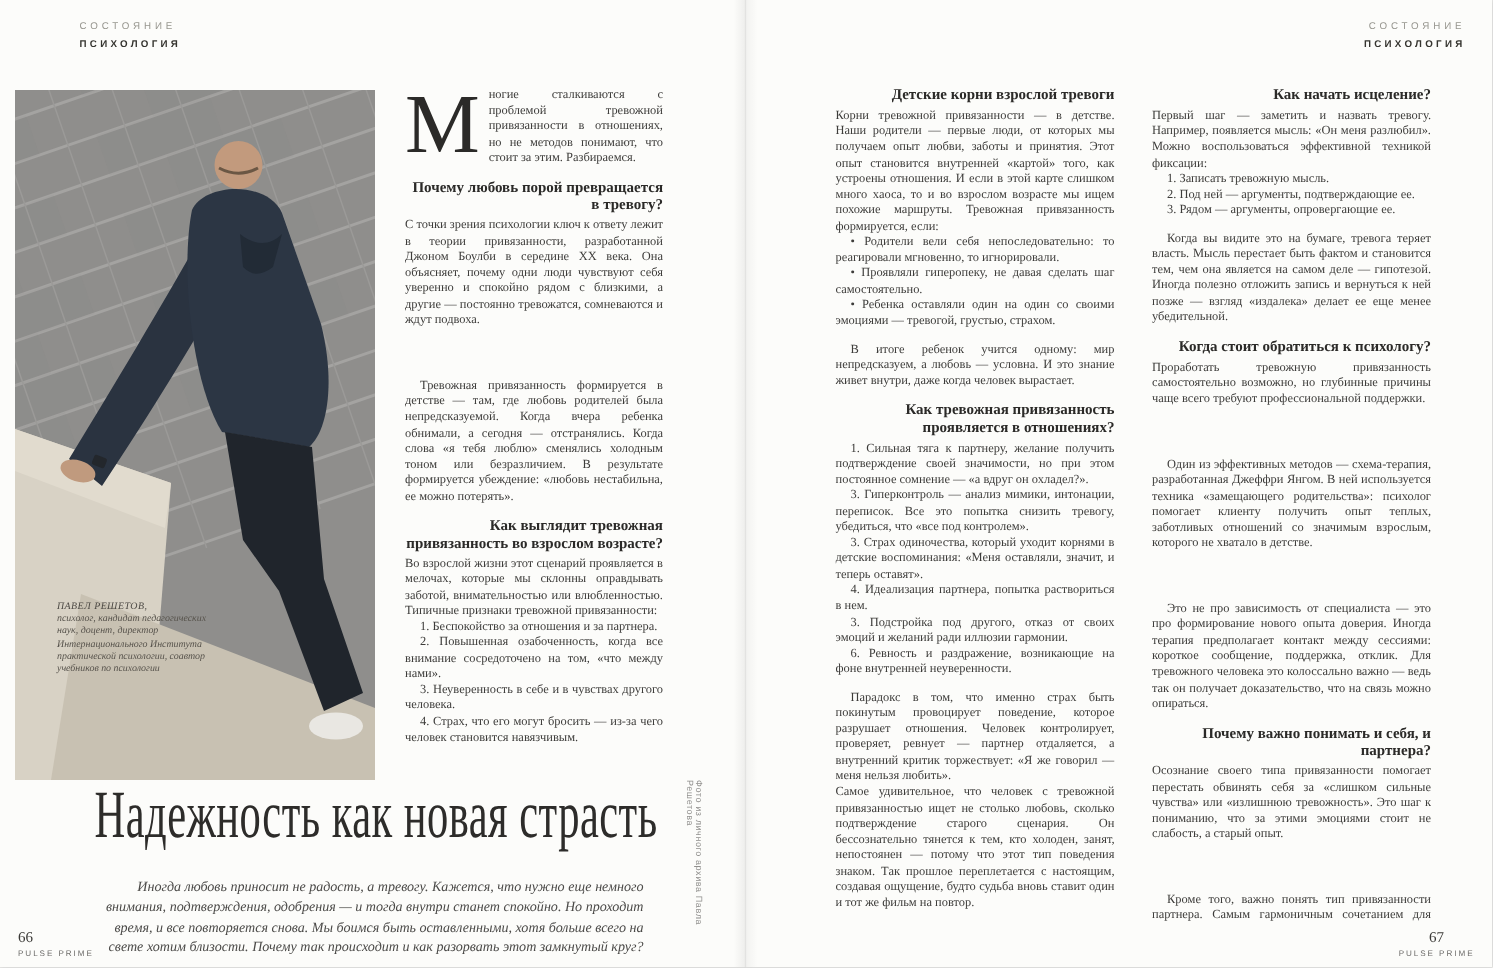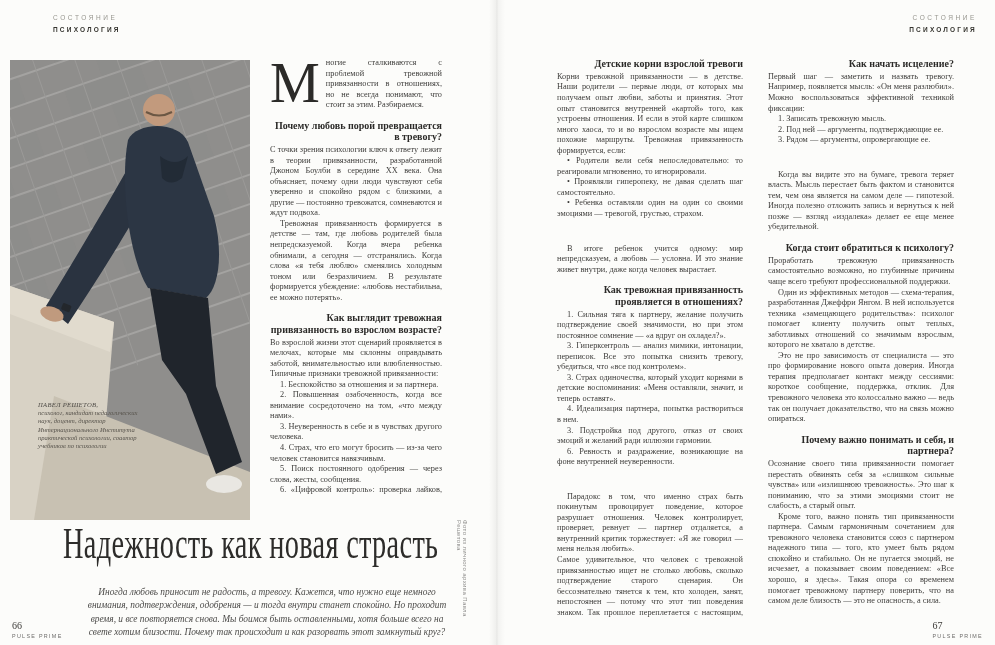--- a/index.html
+++ b/index.html
@@ -24,38 +24,38 @@
   .photo-caption .nm{font-style:italic;letter-spacing:.3px;}
   .photo-caption .rl{font-style:italic;color:#57534c;}
   
   .col{position:absolute;font-size:8.3px;line-height:10.55px;text-align:justify;overflow:hidden;}
   .col-left{left:270px;top:58px;width:172px;height:438px;}
   .col-r1{left:557px;top:58px;width:186px;height:560px;}
   .col-r2{left:768px;top:58px;width:186px;height:560px;}
   .col > :first-child{margin-top:0;}
   .dropcap{float:left;font-size:56px;line-height:42px;padding:4px 6px 0 0;color:#2b2a28;}
   .blk-h{font-weight:bold;font-size:10px;line-height:11.4px;margin:9px 0 2.5px;color:#2b2a28;text-align:right;}
-  .blk-p{text-indent:10px;}
+  .blk-p{text-indent:10px;margin-top:33px;}
   .blk-p0{text-indent:0;}
-  .blk-ps{text-indent:10px;margin-top:24px;}
+  .blk-ps{text-indent:10px;margin-top:8px;}
   .blk-li{text-indent:10px;}
   
   .headline{position:absolute;left:63px;top:519px;font-size:45px;line-height:48px;color:#2d2c2a;
     white-space:nowrap;transform:scaleX(.63);transform-origin:0 0;letter-spacing:.5px;}
-  .standfirst{position:absolute;left:81px;top:586px;width:372px;font-size:9.4px;line-height:13.4px;
-    font-style:italic;color:#4b4a48;text-align:center;font-family:Liberation Serif, serif;}
+  .standfirst{position:absolute;left:57px;top:586px;width:372px;font-size:9.4px;line-height:13.4px;
+    font-style:italic;color:#4b4a48;text-align:right;font-family:Liberation Serif, serif;}
   
   .credit{position:absolute;left:456px;top:520px;height:124px;writing-mode:vertical-rl;
     font-family:"Liberation Sans",sans-serif;font-size:6px;letter-spacing:.4px;color:#908f8d;}
   
   .folio{position:absolute;bottom:6px;font-family:"Liberation Sans",sans-serif;}
   .folio .num{font-size:10px;color:#3a3936;font-family:"Liberation Serif",serif;}
   .folio .mag{font-size:5.4px;letter-spacing:1.3px;color:#6d6c6a;margin-top:2px;}
   .folio-left{left:12px;}
-  .folio-right{right:12px;text-align:left;margin-top:36px;}
+  .folio-right{right:12px;text-align:center;margin-top:36px;}
 </style>
 </head>
 <body>
 
 <div class="spread">
 
   <div class="runhead runhead-left">
     <div class="sec">СОСТОЯНИЕ</div>
     <div class="top">ПСИХОЛОГИЯ</div>
   </div>
@@ -114,21 +114,21 @@
     </svg>
   </div>
 
   <div class="photo-caption">
     <div class="nm">ПАВЕЛ РЕШЕТОВ,</div>
     <div class="rl">психолог, кандидат педагогических наук, доцент, директор Интернационального Института практической психологии, соавтор учебников по психологии</div>
   </div>
 
   <div class="col col-left">
     <div class="blk-p0">
-      <span class="dropcap">М</span><span>ногие сталкиваются с проблемой тревожной привязанности в отношениях, но не всегда понимают, что стоит за этим. Разбираемся.</span>
+      <span class="dropcap">М</span><span>ногие сталкиваются с проблемой тревожной привязанности в отношениях, но не методов понимают, что стоит за этим. Разбираемся.</span>
     </div>
     <div>
         <div class="blk-h">Почему любовь порой превращается в тревогу?</div>
         <div class="blk-p0">С точки зрения психологии ключ к ответу лежит в теории привязанности, разработанной Джоном Боулби в середине XX века. Она объясняет, почему одни люди чувствуют себя уверенно и спокойно рядом с близкими, а другие — постоянно тревожатся, сомневаются и ждут подвоха.</div>
         <div class="blk-p">Тревожная привязанность формируется в детстве — там, где любовь родителей была непредсказуемой. Когда вчера ребенка обнимали, а сегодня — отстранялись. Когда слова «я тебя люблю» сменялись холодным тоном или безразличием. В результате формируется убеждение: «любовь нестабильна, ее можно потерять».</div>
         <div class="blk-h">Как выглядит тревожная привязанность во взрослом возрасте?</div>
         <div class="blk-p0">Во взрослой жизни этот сценарий проявляется в мелочах, которые мы склонны оправдывать заботой, внимательностью или влюбленностью. Типичные признаки тревожной привязанности:</div>
         <div class="blk-li">1. Беспокойство за отношения и за партнера.</div>
         <div class="blk-li">2. Повышенная озабоченность, когда все внимание сосредоточено на том, «что между нами».</div>
         <div class="blk-li">3. Неуверенность в себе и в чувствах другого человека.</div>

